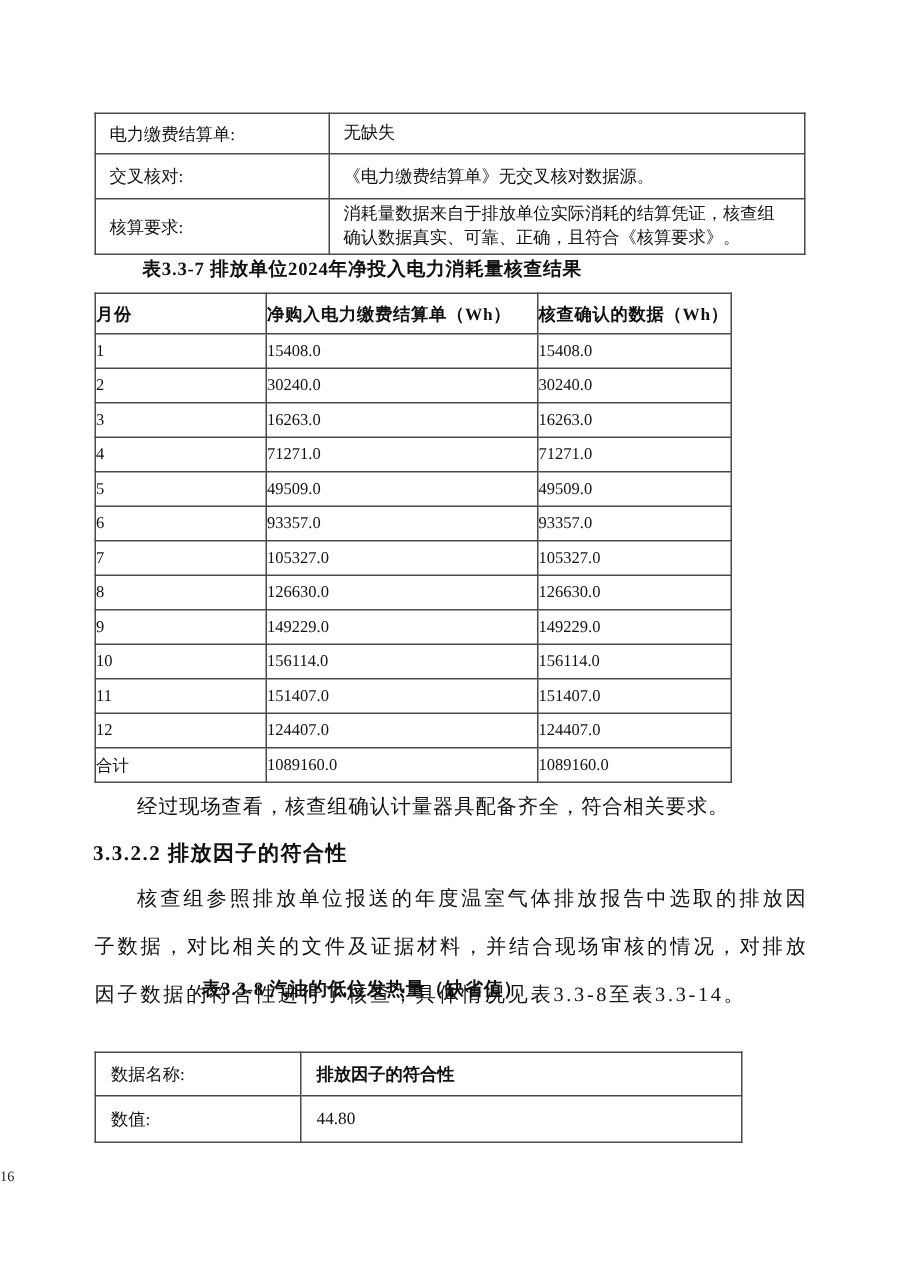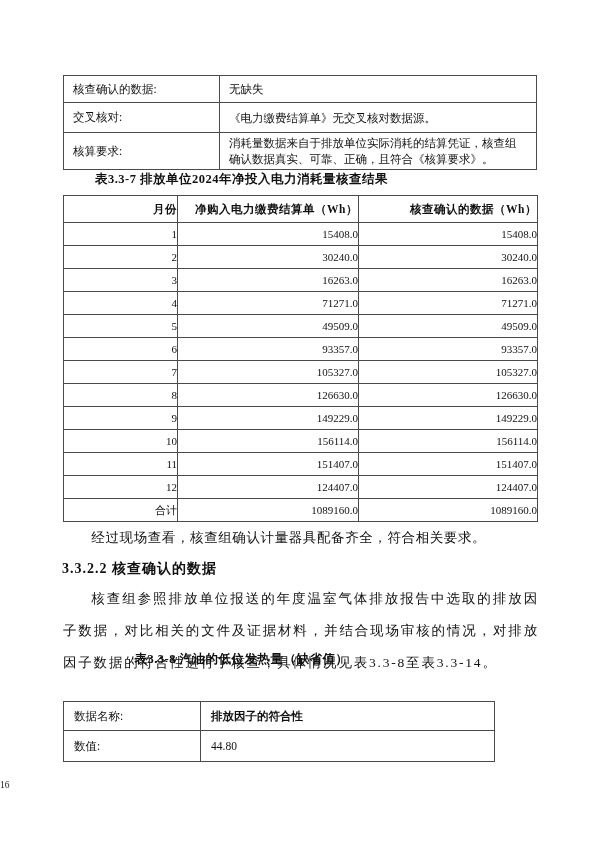--- a/index.html
+++ b/index.html
@@ -29,22 +29,22 @@
   
   .tbl-caption {
     position:absolute; left:0; width:483px; text-align:center;
     font-weight:bold; font-size:12.5px; letter-spacing:0.5px;
   }
   .cap1 { top:171px; }
   .cap2 { top:651px; }
 
   
   .main-table {
-    position:absolute; left:63px; top:195px; width:475px;
-    font-size:11px; text-align:right;padding-left:35px;
+    position:absolute; left:63px; top:195px; width:425px;
+    font-size:11px; text-align:left;padding-left:35px;
   }
   .main-table th { height:27px; font-size:11.5px; font-weight:bold; letter-spacing:0.5px; }
   .main-table td { height:23px; }
 
   
   .note {
     position:absolute; left:63px; top:528px; width:480px;
     font-size:13.5px; letter-spacing:0.6px; text-indent:2.1em; line-height:19px;
   }
   .section-heading {
@@ -75,21 +75,21 @@
 
 <div class="page">
 
   <table class="meta-table">
     <colgroup>
         <col style="width:156px">
         <col>
       </colgroup>
     <tbody>
         <tr class="r1">
-      <td class="lbl">核查确认的数据:</td>
+      <td class="lbl">电力缴费结算单:</td>
       <td class="val">无缺失</td>
     </tr>
     <tr class="r2">
       <td class="lbl">交叉核对:</td>
       <td class="val">《电力缴费结算单》无交叉核对数据源。</td>
     </tr>
     <tr class="r3">
       <td class="lbl">核算要求:</td>
       <td class="val">消耗量数据来自于排放单位实际消耗的结算凭证，核查组确认数据真实、可靠、正确，且符合《核算要求》。</td>
     </tr>
@@ -175,21 +175,21 @@
       <tr>
         <td>合计</td>
         <td>1089160.0</td>
         <td>1089160.0</td>
       </tr>
     </tbody>
   </table>
 
   <div class="note">经过现场查看，核查组确认计量器具配备齐全，符合相关要求。</div>
 
-  <div class="section-heading">3.3.2.2 核查确认的数据</div>
+  <div class="section-heading">3.3.2.2 排放因子的符合性</div>
 
   <div class="section-body">核查组参照排放单位报送的年度温室气体排放报告中选取的排放因子数据，对比相关的文件及证据材料，并结合现场审核的情况，对排放因子数据的符合性进行了核查，具体情况见表3.3-8至表3.3-14。</div>
 
   <div class="tbl-caption cap2">表3.3-8 汽油的低位发热量（缺省值）</div>
 
   <table class="small-table">
     <colgroup>
         <col style="width:137px">
         <col>
       </colgroup>

